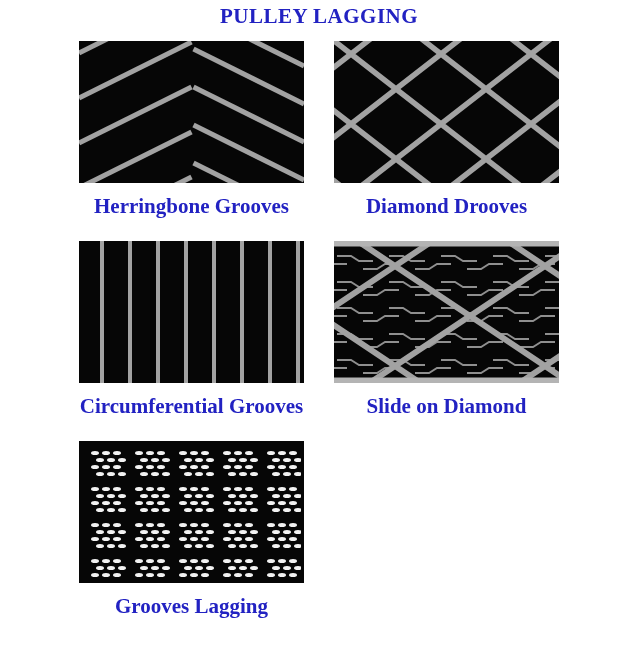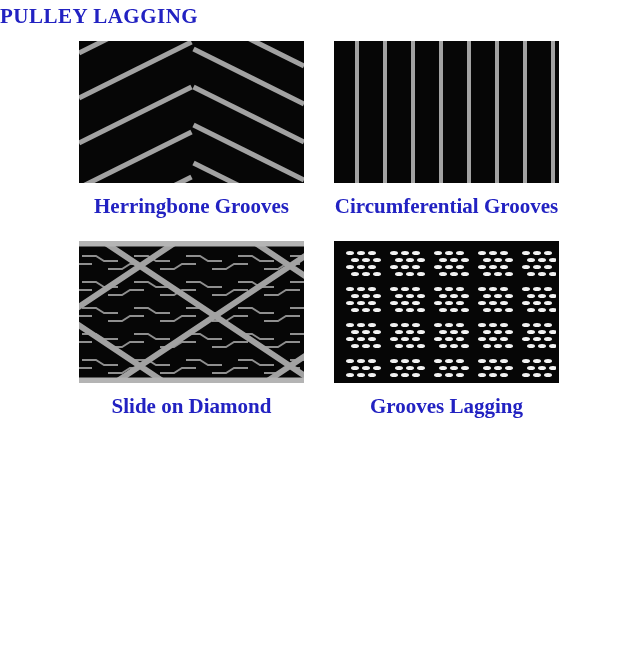--- a/index.html
+++ b/index.html
@@ -15,20 +15,21 @@
   html,body{margin:0;padding:0;}
   body{
     width:638px;height:649px;
     background:var(--page-background);
     font-family:"Liberation Serif","DejaVu Serif",serif;
     overflow:hidden;
   }
   .page{width:638px;height:649px;}
   .page-title{
     margin:0;padding-top:4px;
+    text-align:center;
     font-size:21px;font-weight:bold;
     letter-spacing:0.5px;
     color:var(--label-text);
   }
   .grid{
     display:grid;
     grid-template-columns:225px 225px;
     column-gap:30px;
     justify-content:center;
     margin-top:12px;
@@ -78,20 +79,34 @@
             <path d="M114.5,46 L225,101"></path>
             <path d="M114.5,84 L225,139"></path>
             <path d="M114.5,122 L225,177"></path>
           </g>
         </svg>
       </div>
       <figcaption>Herringbone Grooves</figcaption>
     </figure>
 
 
+    <figure class="panel-card">
+      <div class="panel">
+        <svg viewBox="0 0 225 142" preserveAspectRatio="none">
+          <defs>
+            <pattern id="pat-diamond" width="90" height="70" patternUnits="userSpaceOnUse" patternTransform="translate(-28,-22)">
+              <path class="gline" stroke-width="5.5" d="M0,0 L90,70 M0,70 L90,0"></path>
+            </pattern>
+          </defs>
+          <rect class="panel-bg" x="0" y="0" width="225" height="142"></rect>
+          <rect x="0" y="0" width="225" height="142" fill="url(#pat-diamond)"></rect>
+        </svg>
+      </div>
+      <figcaption>Diamond Drooves</figcaption>
+    </figure>
 
     <figure class="panel-card">
       <div class="panel">
         <svg viewBox="0 0 225 142" preserveAspectRatio="none">
           <rect class="panel-bg" x="0" y="0" width="225" height="142"></rect>
           <g class="gline" stroke-width="4">
             <line x1="23" y1="0" x2="23" y2="142"></line>
             <line x1="51" y1="0" x2="51" y2="142"></line>
             <line x1="79" y1="0" x2="79" y2="142"></line>
             <line x1="107" y1="0" x2="107" y2="142"></line>

